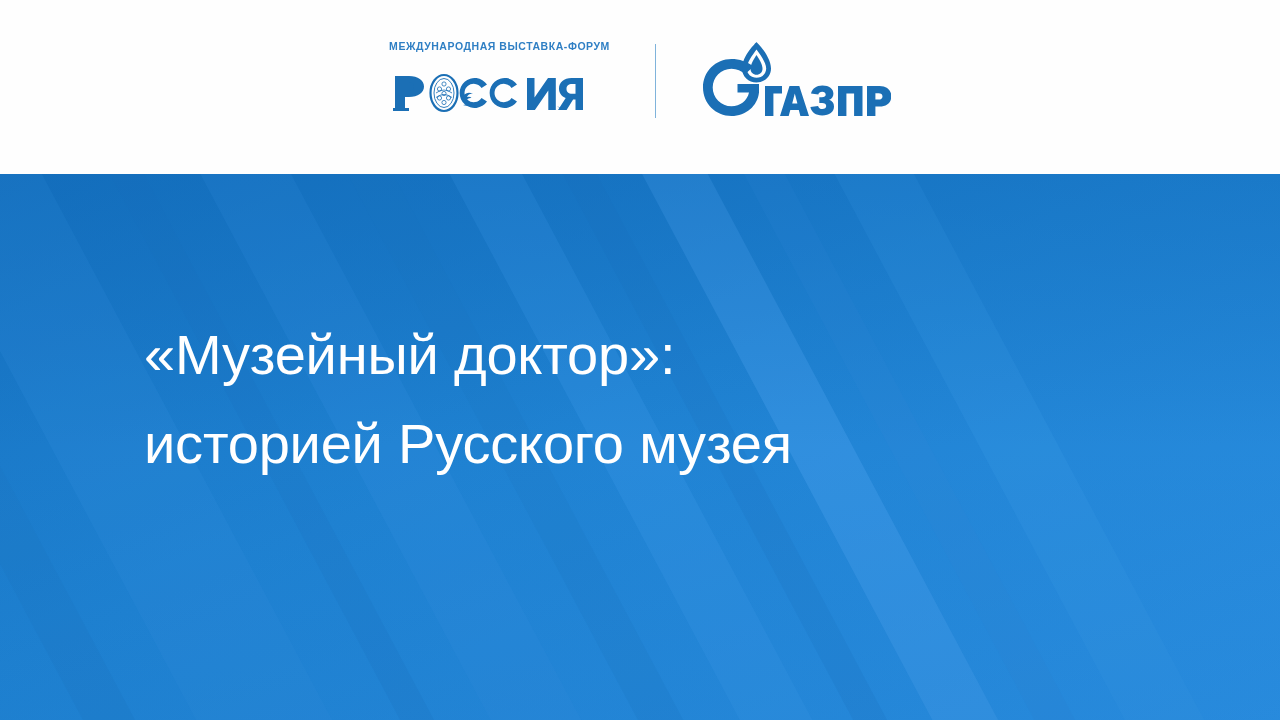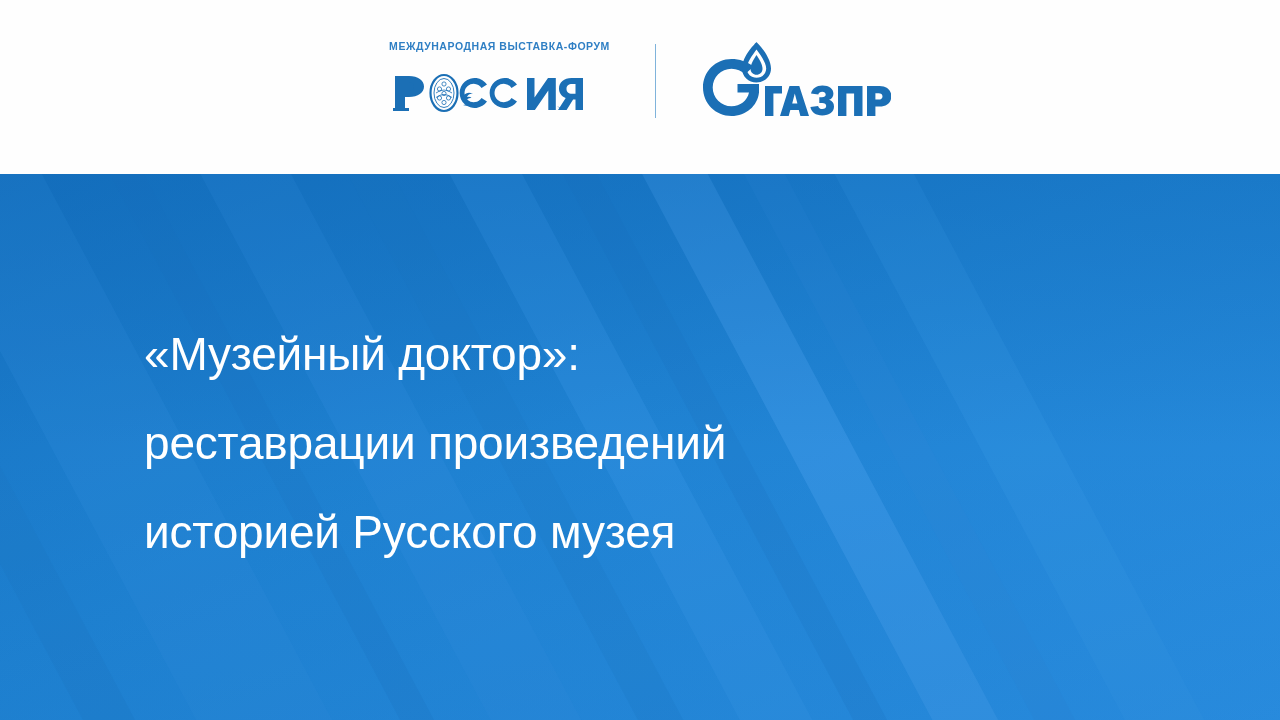--- a/index.html
+++ b/index.html
@@ -105,21 +105,21 @@
   .title-block {
     position: absolute;
     left: 144px;
     top: 136px;
     width: 950px;
     z-index: 3;
   }
 
   .title-line {
     font-family: "Liberation Sans", sans-serif;
-    font-size: 46px;
+    font-size: 56px;
     font-weight: 400;
     color: #ffffff;
     line-height: 89px;
     letter-spacing: -0.2px;
     white-space: nowrap;
   }
 </style>
 </head>
 <body>
 
@@ -240,18 +240,17 @@
         <rect x="770" y="-560" width="58" height="1700" fill="#3f9ae8" opacity="0.50"></rect>
         <rect x="860" y="-560" width="36" height="1700" fill="#2a88d8" opacity="0.35"></rect>
         <rect x="940" y="-560" width="70" height="1700" fill="#3594e3" opacity="0.35"></rect>
       </g>
 
       <rect x="0" y="0" width="1280" height="546" fill="url(#vignette)"></rect>
     </svg>
 
     <div class="title-block">
       <div class="title-line">«Музейный доктор»:</div>
-      <div class="title-line">реставрации произведений</div>
       <div class="title-line">историей Русского музея</div>
     </div>
 
   </div>
 </div>
 
 </body></html>

